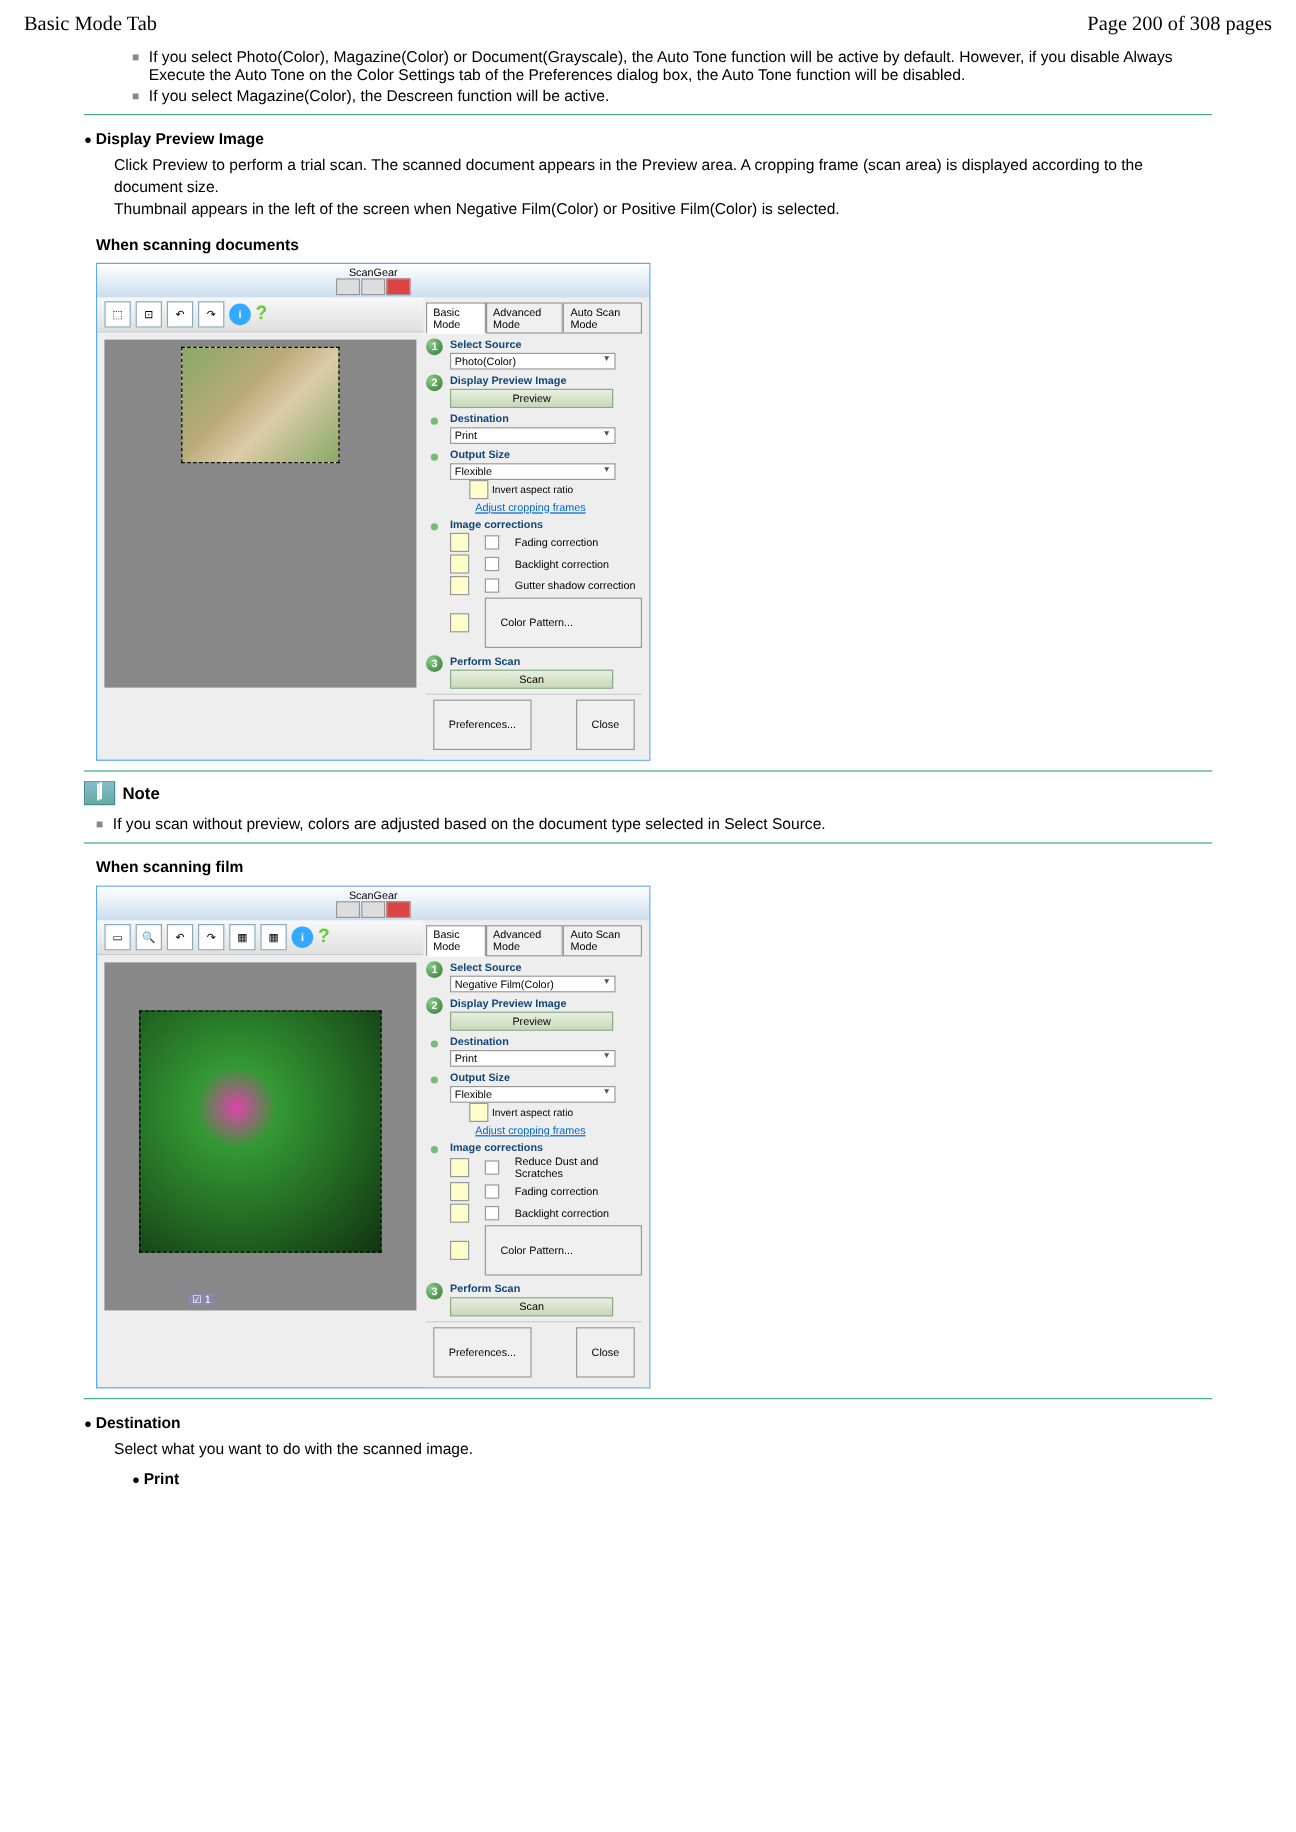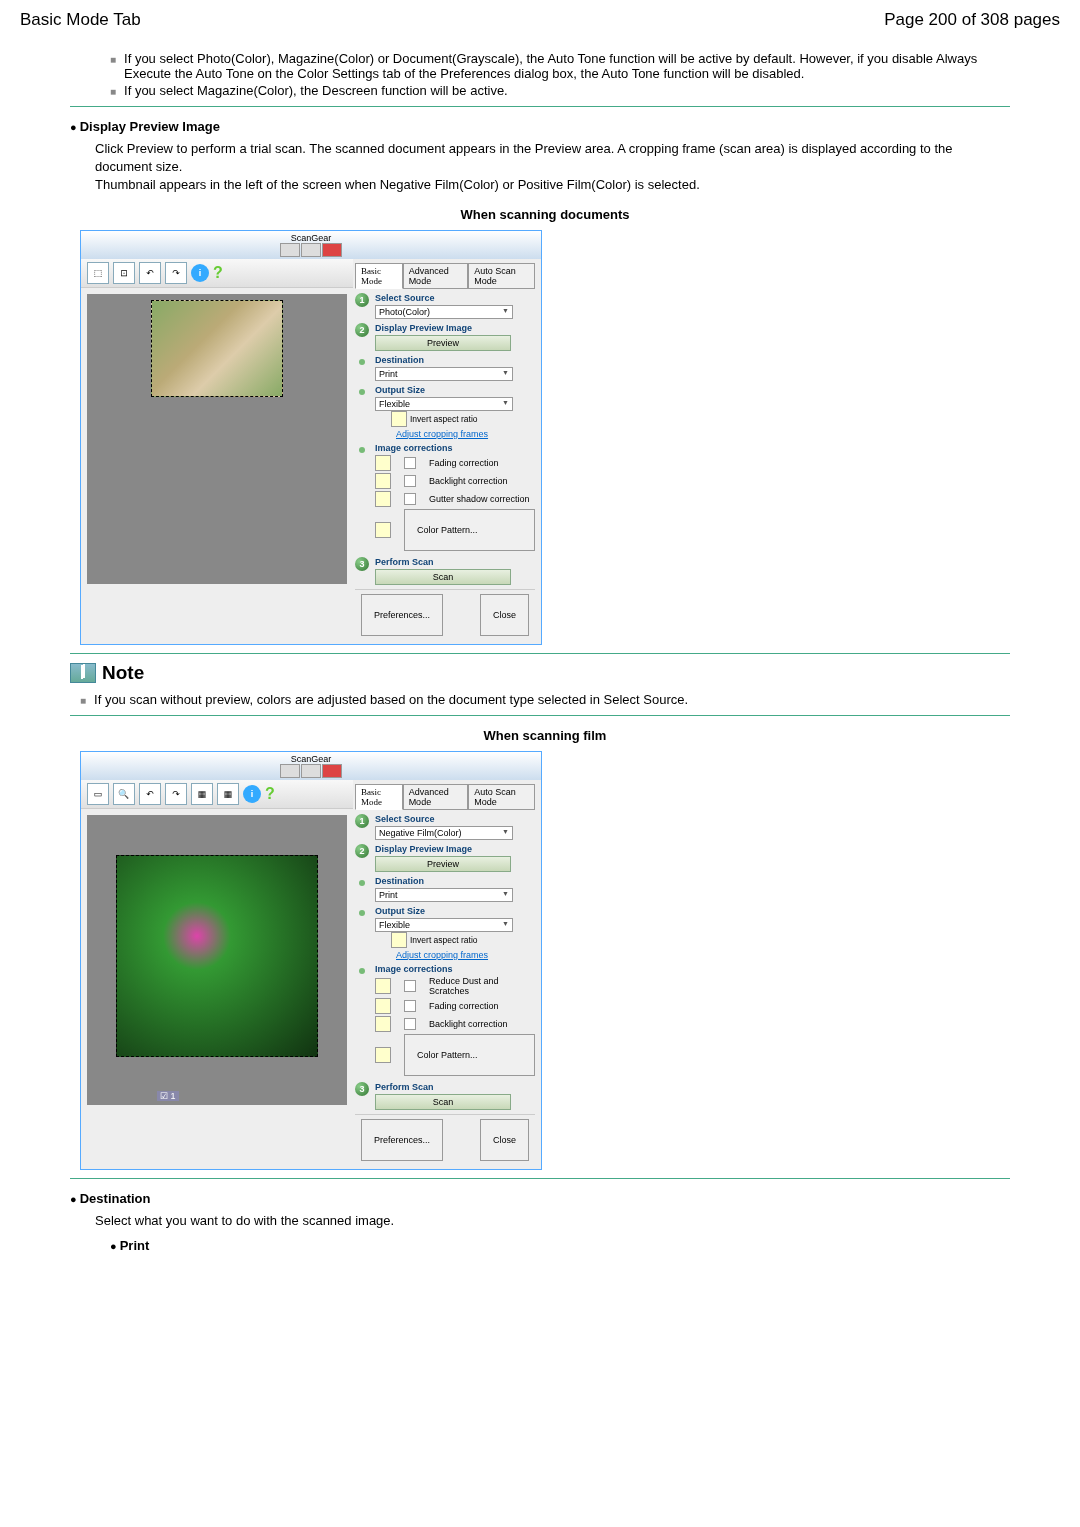--- a/index.html
+++ b/index.html
@@ -1,49 +1,49 @@
 <!DOCTYPE html>
 <html><head>
 <meta charset="utf-8">
 <style>
 body { font-family: Arial, sans-serif; font-size: 13px; color: #000; margin: 0; padding: 10px 20px; background: #fff; }
-.page-header { display: flex; justify-content: space-between; font-size: 17px; margin-bottom: 21px; }
+.page-header { display: flex; justify-content: space-between; font-size: 17px; margin-bottom: 10px; font-family: Liberation Serif, serif; }
 .content { margin-left: 50px; margin-right: 50px; }
 .bullet-item { display: flex; margin: 2px 0 2px 40px; }
 .bullet-item .sq { color: #888; margin-right: 8px; font-size: 10px; margin-top: 3px; }
-.section-title { font-weight: bold; margin: 12px 0 6px 10px; text-align: center; }
+.section-title { font-weight: bold; margin: 12px 0 6px 10px; }
 .dot-title { font-weight: bold; margin: 12px 0 6px 0; }
 .dot-title::before { content: "● "; font-size: 11px; }
 .sub-dot::before { content: "● "; font-size: 11px; }
 .body-text { margin-left: 25px; margin-bottom: 8px; line-height: 1.4; }
 hr.sep { border: none; border-top: 1px solid #4a8; margin: 8px 0; }
 .note-header { display: flex; align-items: center; gap: 6px; margin: 8px 0; }
 .note-icon { width: 24px; height: 18px; background: linear-gradient(#8bc,#6a9); border: 1px solid #489; display: flex; }
 .note-icon::before { content: ""; width: 8px; height: 14px; border-right: 2px solid #fff; margin: 1px 0 0 2px; }
 .note-icon::after { content: ""; width: 8px; height: 14px; border-left: 2px solid #fff; }
-.note-text { font-size: 19px; font-weight: bold; }
+.note-text { font-size: 14px; font-weight: bold; }
 
 
 .screenshot { border: 1px solid #5af; width: 460px; margin: 8px 0 8px 10px; background: #eee; font-size: 9px; }
 .sg-titlebar { background: linear-gradient(#fff,#cde); padding: 2px 6px; display:flex; justify-content: space-between; align-items:center;flex-direction:column; }
 .sg-winbtns { display:flex; gap:1px; }
 .sg-winbtns span { width:18px; height:12px; background:#ddd; border:1px solid #999; display:inline-block; }
 .sg-winbtns span:last-child { background:#d44; }
 .sg-toolbar { background: linear-gradient(#f8f8f8,#e0e0e0); padding: 3px 6px; border-bottom:1px solid #ccc; display:flex; gap:4px; align-items:center; }
 .tb-btn { width:20px; height:20px; border:1px solid #8ab; background:#fff; display:flex; align-items:center; justify-content:center; }
 .tb-info { width:18px; height:18px; border-radius:50%; background:#3af; color:#fff; display:flex; align-items:center; justify-content:center; font-weight:bold; }
 .tb-help { color:#6c3; font-size:16px; font-weight:bold; }
 .sg-preview { width:260px; height:290px; background:#888; margin:6px; position:relative; display:flex; align-items:flex-start; justify-content:center; }
 .sg-preview-img { width:130px; height:95px; margin-top:6px; background: linear-gradient(135deg,#8a6 0%,#ba7 40%,#dca 60%,#8a6 100%); border:1px dashed #000; }
 .sg-preview-film { width:200px; height:200px; margin-top:40px; background: radial-gradient(circle at 40% 40%, #d4a 0%, #393 20%, #262 60%, #131 100%); border:1px dashed #000; }
 .sg-film-check { position:absolute; bottom:4px; left:70px; color:#fff; background:#88a; padding:0 3px; }
 .sg-panel { flex:1; background:#eee; padding:4px 6px 4px 2px; }
 .sg-tabs { display:flex; font-size:9px; }
 .sg-tab { padding:2px 5px; border:1px solid #999; background:#f0f0f0; }
-.sg-tab.active { background:#fff; border-bottom:1px solid #fff;font-family:Liberation Serif, serif; }
+.sg-tab.active { background:#fff; border-bottom:1px solid #fff; }
 .sg-step { display:flex; align-items:flex-start; margin:4px 0; gap:6px; }
 .sg-num { width:14px; height:14px; border-radius:50%; background: radial-gradient(circle at 30% 30%,#8c8,#373); color:#fff; display:flex; align-items:center; justify-content:center; font-size:9px; font-weight:bold; flex-shrink:0; }
 .sg-dot { width:6px; height:6px; border-radius:50%; background:#7b7; margin:4px 4px 0 4px; flex-shrink:0; }
 .sg-step-body { flex:1; }
 .sg-label { color:#147; font-weight:bold; font-size:9px; }
 .sg-select { width:130px; border:1px solid #999; background:#fff; padding:1px 3px; display:flex; justify-content:space-between; margin-top:2px; }
 .sg-select::after { content:"▼"; font-size:7px; color:#555; }
 .sg-btn { width:130px; border:1px solid #8a8; background:linear-gradient(#e8f0e0,#c8d8b8); padding:2px; text-align:center; margin-top:2px; }
 .sg-link { color:#06c; text-decoration:underline; font-size:9px; margin-top:2px; display:inline-block;margin-left:21px; }
 .sg-check { display:flex; align-items:center; gap:13px; margin:2px 0; }

